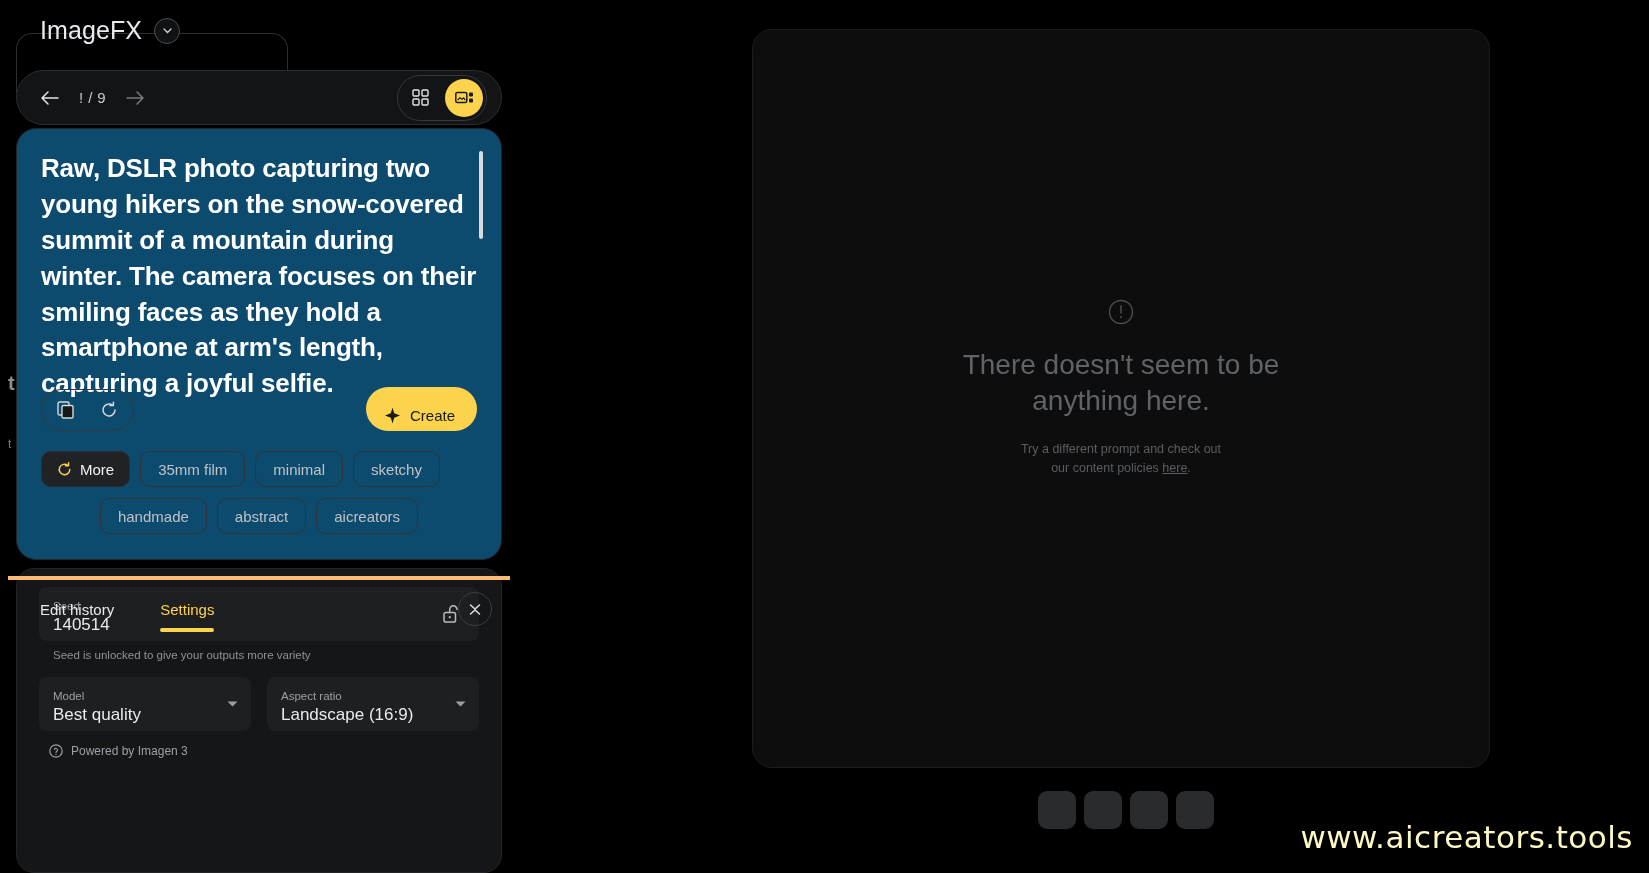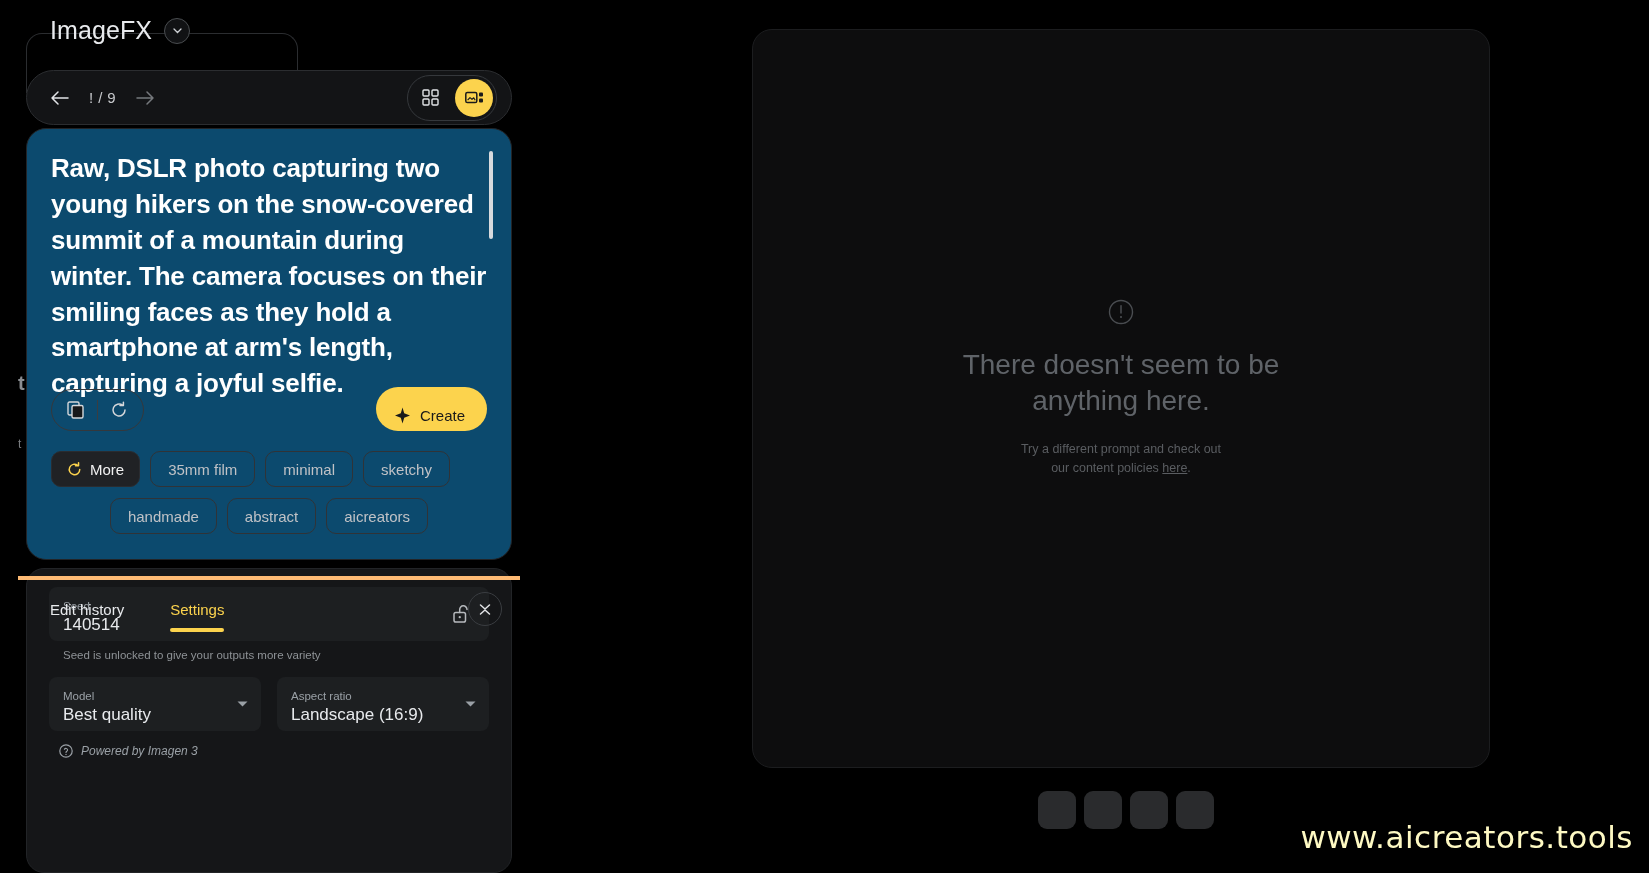--- a/index.html
+++ b/index.html
@@ -6,21 +6,21 @@
   html, body {
     width: 1649px; height: 873px;
     background: #000000;
     font-family: "Liberation Sans", sans-serif;
     overflow: hidden;
   }
   #root { position: relative; width: 1649px; height: 873px; background:#000; }
 
   
   .left-col {
-    position: absolute; left: 18px; top: 0; width: 502px; height: 634px;
+    position: absolute; left: 8px; top: 0; width: 502px; height: 634px;
   }
 
   .app-title-row {
     position: absolute; left: 32px; top: 16px;
     display: flex; align-items: center; gap: 12px;
   }
   .app-title {
     font-size: 25px; color: #e8eaed; font-weight: 400; letter-spacing: .1px;
   }
   .app-caret {
@@ -114,21 +114,21 @@
   .lock-ic { position:absolute; right: 14px; top: 50%; transform: translateY(-50%);
     width: 26px; height:26px; display:flex; align-items:center; justify-content:center; cursor:pointer;}
   .helper {
     font-size: 11.5px; color: #8e9296; margin: 8px 0 0 14px;
   }
   .two-col { display:flex; gap: 16px; margin-top: 16px; }
   .two-col .field-box { flex: 1; }
   .sel-caret { position:absolute; right: 13px; top: 50%; transform: translateY(-50%); }
   .powered {
     display:flex; align-items:center; gap: 8px; margin: 13px 0 7px 10px;
-    font-size: 12px; color: #9aa0a6; font-style: italic;
+    font-size: 12px; color: #9aa0a6;
   }
 
   .tabs-bar {
     position: absolute; left: 0; bottom: 0; width: 502px; height: 58px;
     border-top: 4px solid #fdba74;
     display:flex; align-items:flex-start; padding-left: 32px; gap: 46px;
   }
   .tab {
     position: relative; font-size: 15px; color: #e8eaed; cursor: pointer;
     height: 58px; display:flex; align-items:center;

